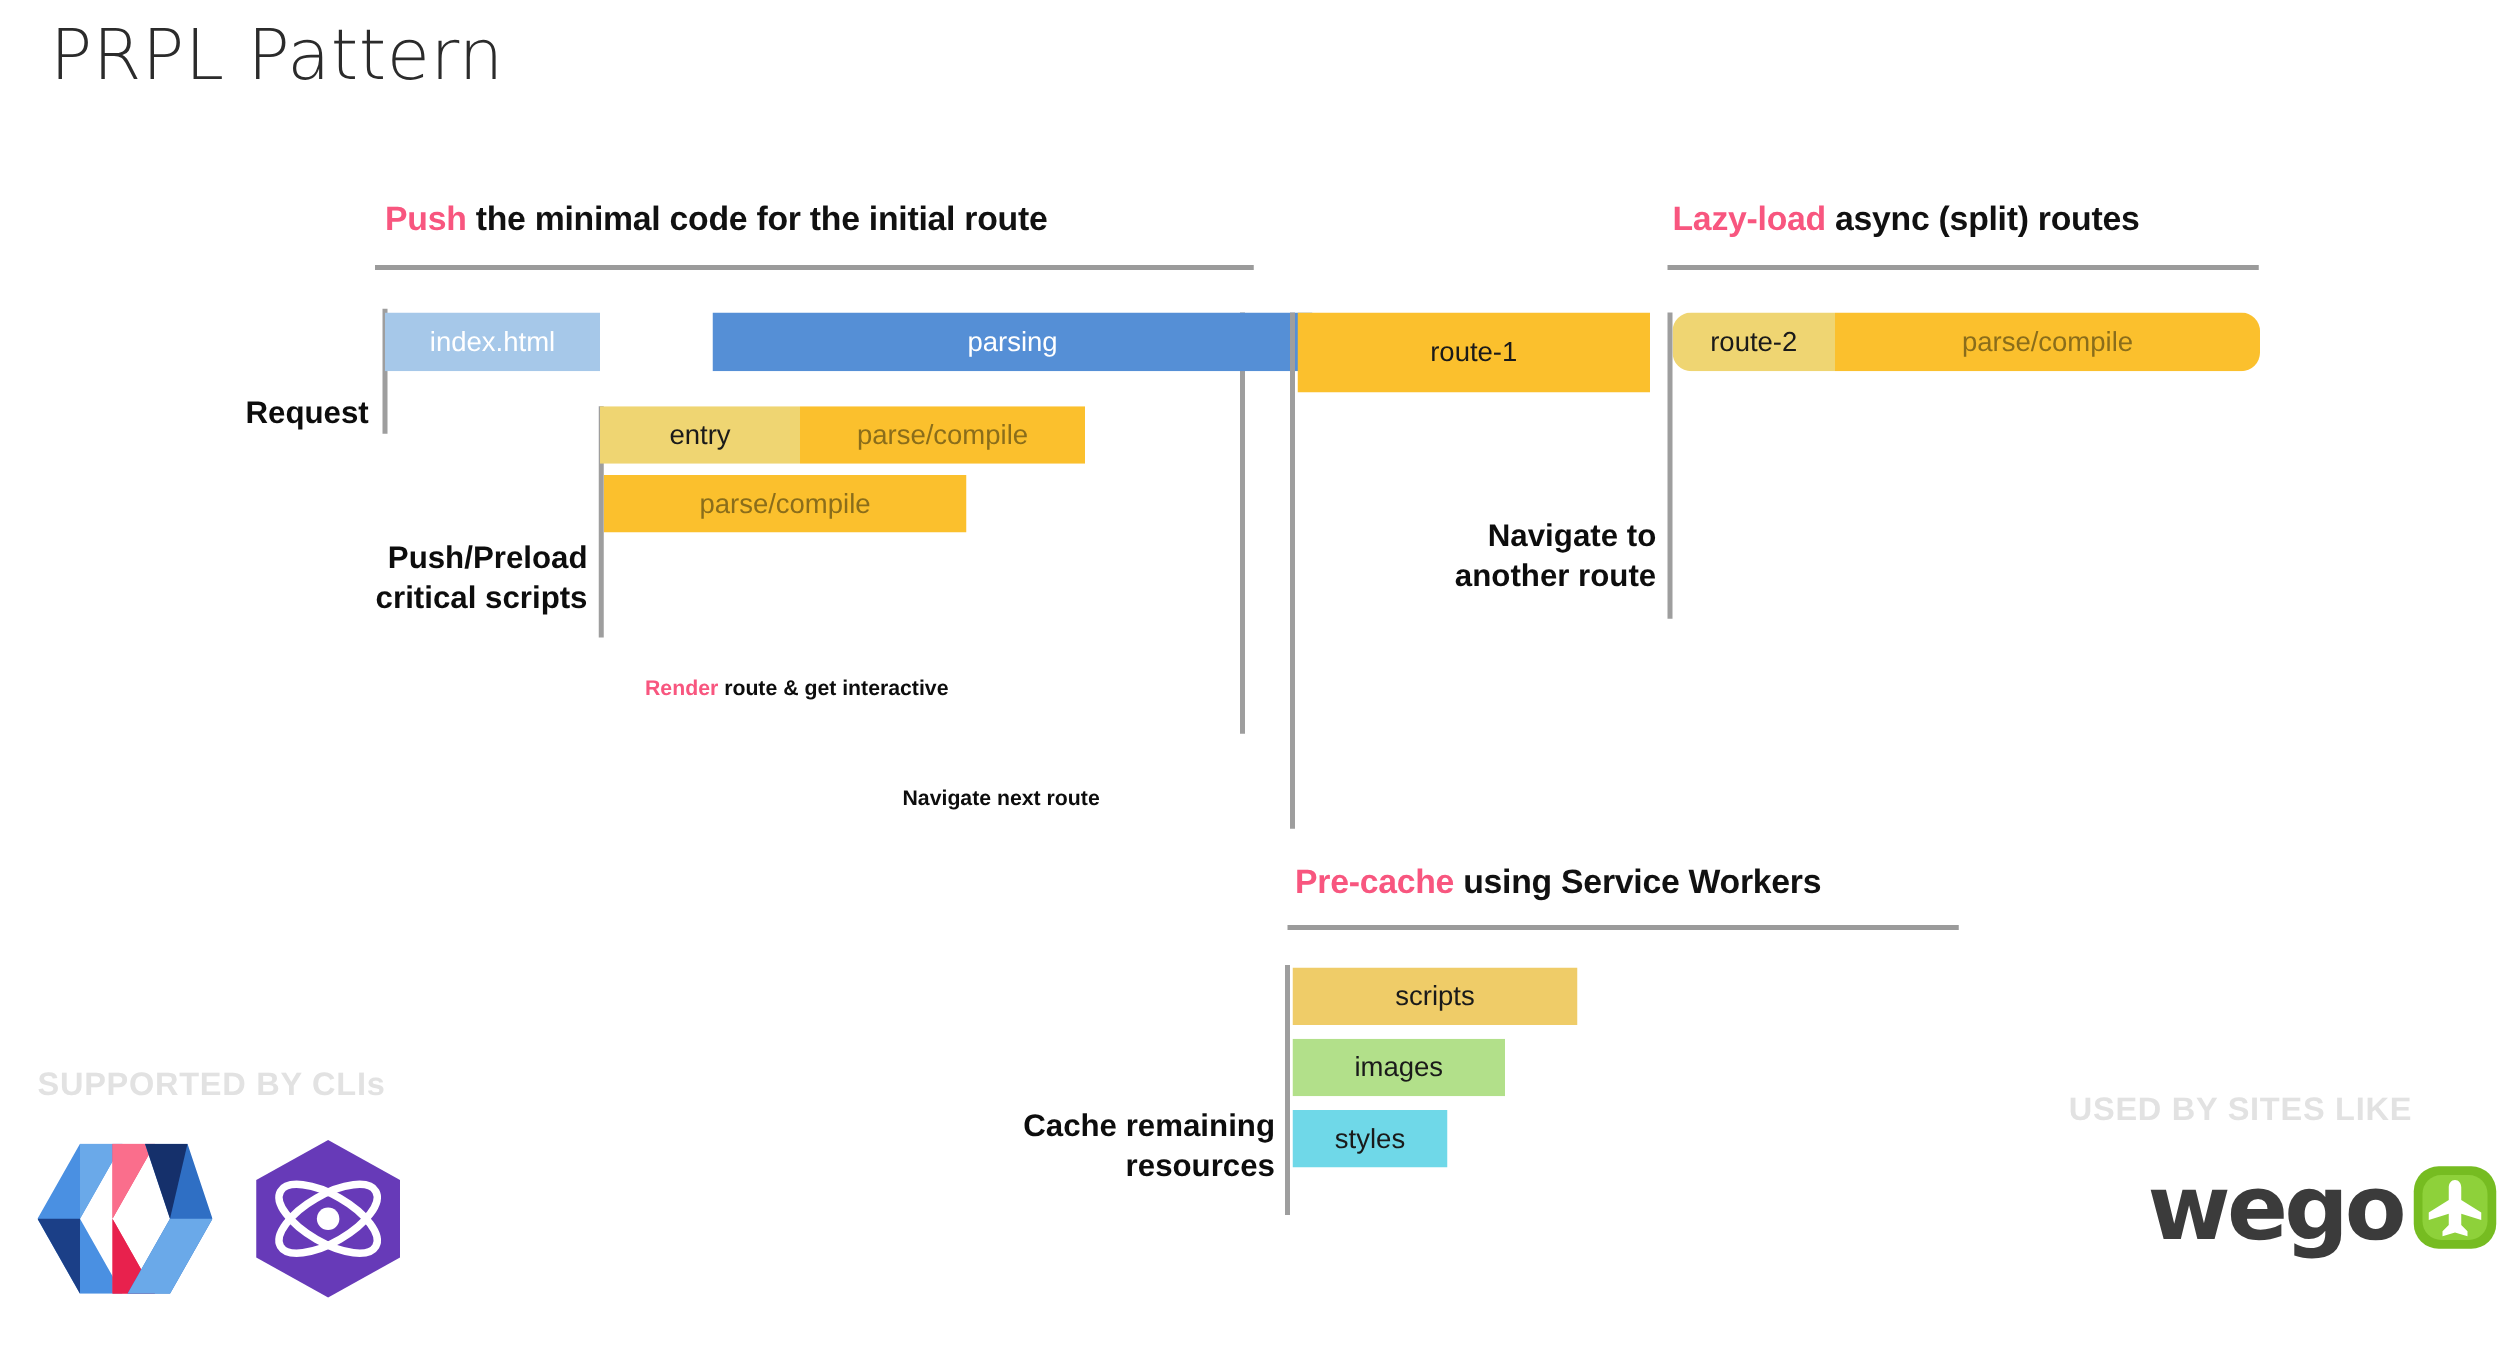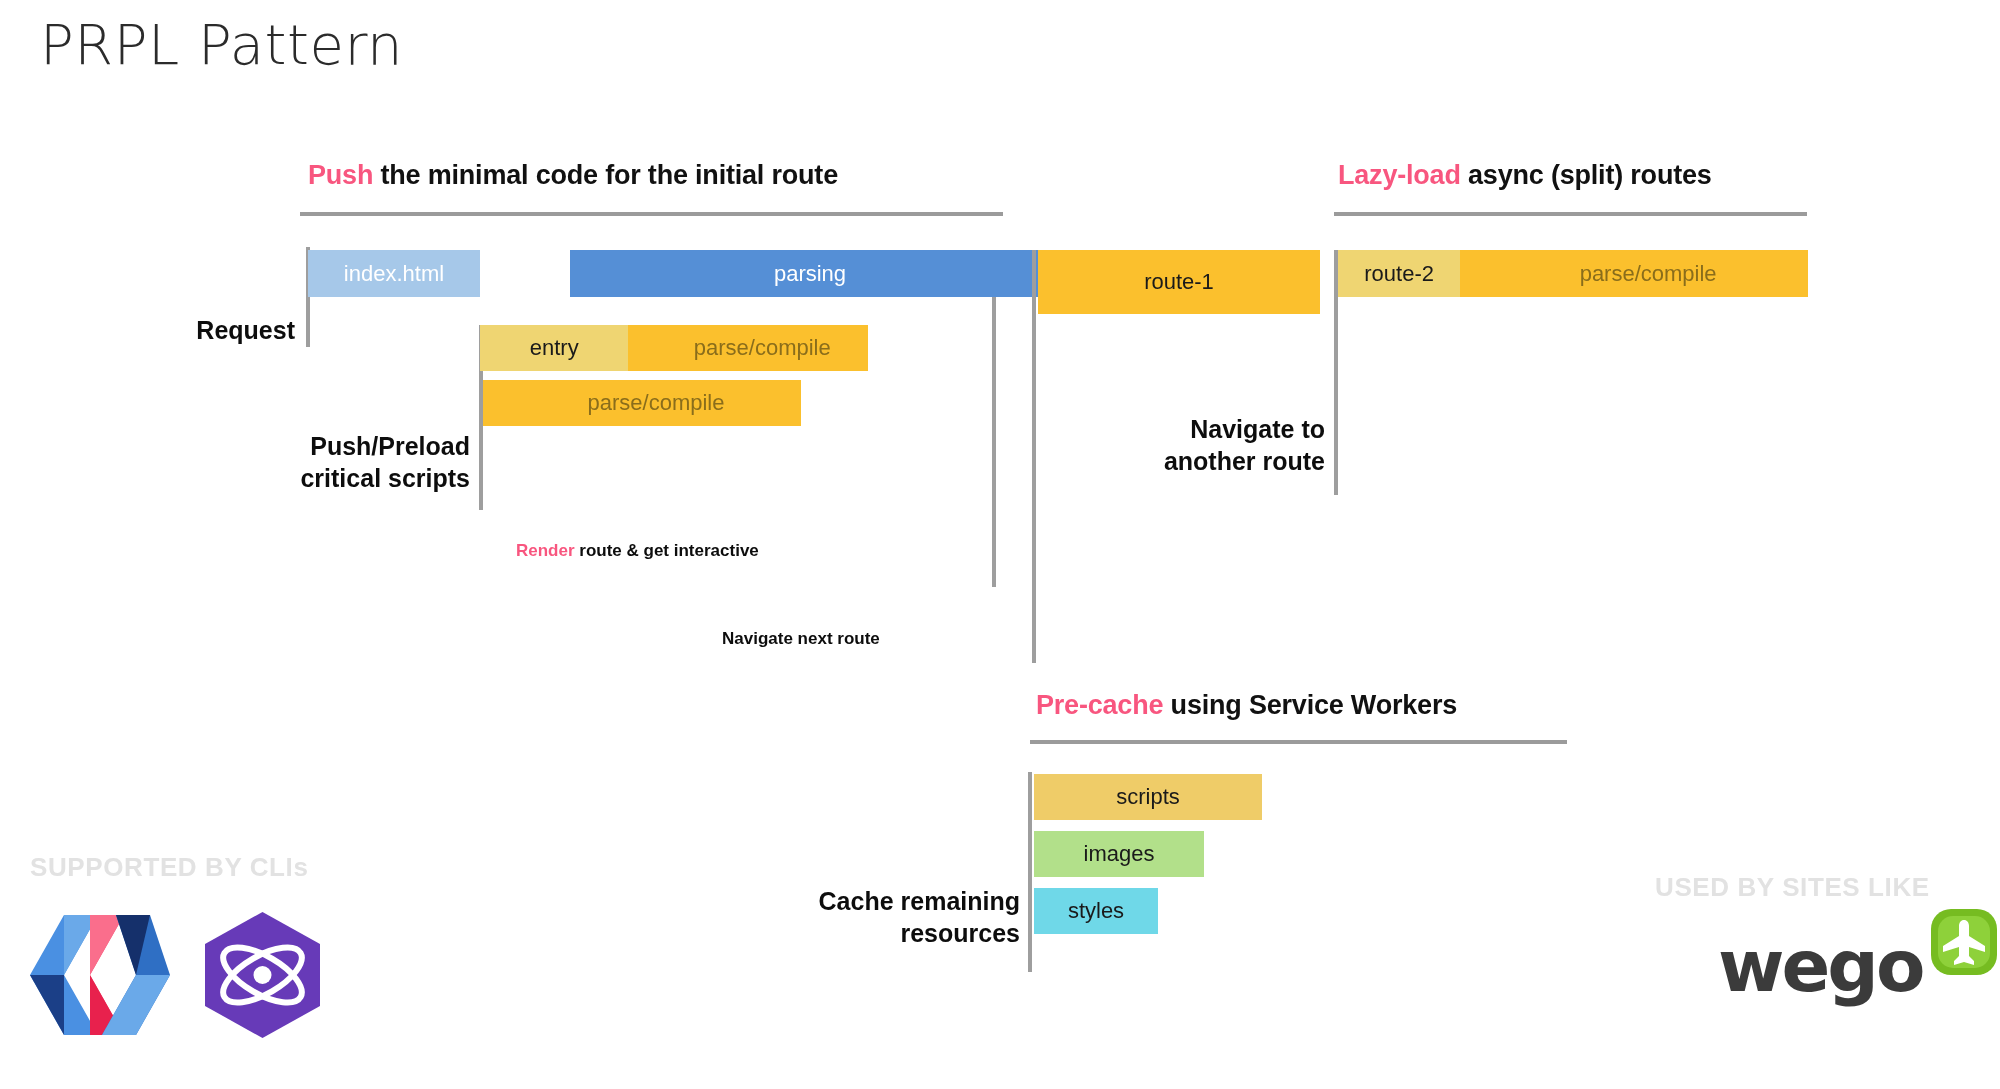--- a/index.html
+++ b/index.html
@@ -34,21 +34,21 @@
     display:flex; align-items:stretch; overflow:hidden;
   }
   .seg{
     display:flex; align-items:center; justify-content:center;
     font-size:22px; white-space:nowrap;
   }
 
   .c-indexhtml{ background:#a6c8e9; color:#ffffff; }
   .c-parsing  { background:#558fd6; color:#ffffff; }
   .c-light    { background:#efd572; color:#1a1a1a; }
-  .c-strong   { background:#fbc02d; color:#8a6d1b;padding-left:28px; }
+  .c-strong   { background:#fbc02d; color:#8a6d1b; }
   .c-route    { background:#fbc02d; color:#1a1a1a; }
   .c-scripts  { background:#efcc68; color:#1a1a1a; }
   .c-images   { background:#b2e08a; color:#1a1a1a; }
   .c-styles   { background:#6fd8e8; color:#1a1a1a; }
 
   
   .side-label{
     font-size:25px; font-weight:bold; color:#0d0d0d;
     line-height:1.28; white-space:pre-line;
   }
@@ -119,21 +119,21 @@
 
 <div class="abs sec-head" style="left:1338px; top:160px;">
   <span class="kw">Lazy-load</span><span> async (split) routes</span>
 </div>
 <div class="abs sec-rule" style="left:1334px; top:212px; width:473px;"></div>
 
 <div class="abs bar" style="left:1038px; top:250px; width:282px; height:64px;">
   <div class="seg c-route" style="width:100%;">route-1</div>
 </div>
 
-<div class="abs bar" style="left:1338px; top:250px; width:470px; height:47px;">
+<div class="abs bar" style="left:1338px; top:250px; width:470px; height:47px;border-radius:15px;">
   <div class="seg c-light" style="width:130px;">route-2</div>
   <div class="seg c-strong" style="width:340px;">parse/compile</div>
 </div>
 
 <div class="abs side-label r" style="left:1000px; top:413px; width:325px;">Navigate to
 another route</div>
 <div class="abs vline" style="left:1334px; top:250px; height:245px;"></div>
 
 <div class="abs sec-head" style="left:1036px; top:690px;">
   <span class="kw">Pre-cache</span><span> using Service Workers</span>
@@ -178,21 +178,21 @@
       <ellipse cx="62.5" cy="65" rx="44" ry="19" transform="rotate(30 62.5 65)"></ellipse>
       <ellipse cx="62.5" cy="65" rx="44" ry="19" transform="rotate(-30 62.5 65)"></ellipse>
     </g>
     <circle cx="62.5" cy="65" r="9" fill="#ffffff"></circle>
   </svg>
 </div>
 
 <div class="abs footer-cap" style="left:1655px; top:872px;">USED BY SITES LIKE</div>
 
 <div class="abs" style="left:1718px; top:930px;">
-  <div style="display:flex; align-items:flex-start;">
+  <div style="display:flex; align-items:flex-end;">
     <span class="wego-word">wego</span>
     <svg width="72" height="72" viewBox="0 0 72 72" style="margin-left:6px;margin-top:-24px;">
       <rect x="3" y="3" width="66" height="66" rx="20" fill="#76bc21"></rect>
       <rect x="10" y="10" width="52" height="52" rx="15" fill="#8ed13a"></rect>
       <path d="M36 14 c3 0 5 2.6 5 6 l0 10 16 10 0 6 -16 -5 0 9 5 5 0 4 -10 -3 -10 3 0 -4 5 -5 0 -9 -16 5 0 -6 16 -10 0 -10 c0 -3.4 2 -6 5 -6 z" fill="#ffffff"></path>
     </svg>
   </div>
 </div>
 
 </body></html>

